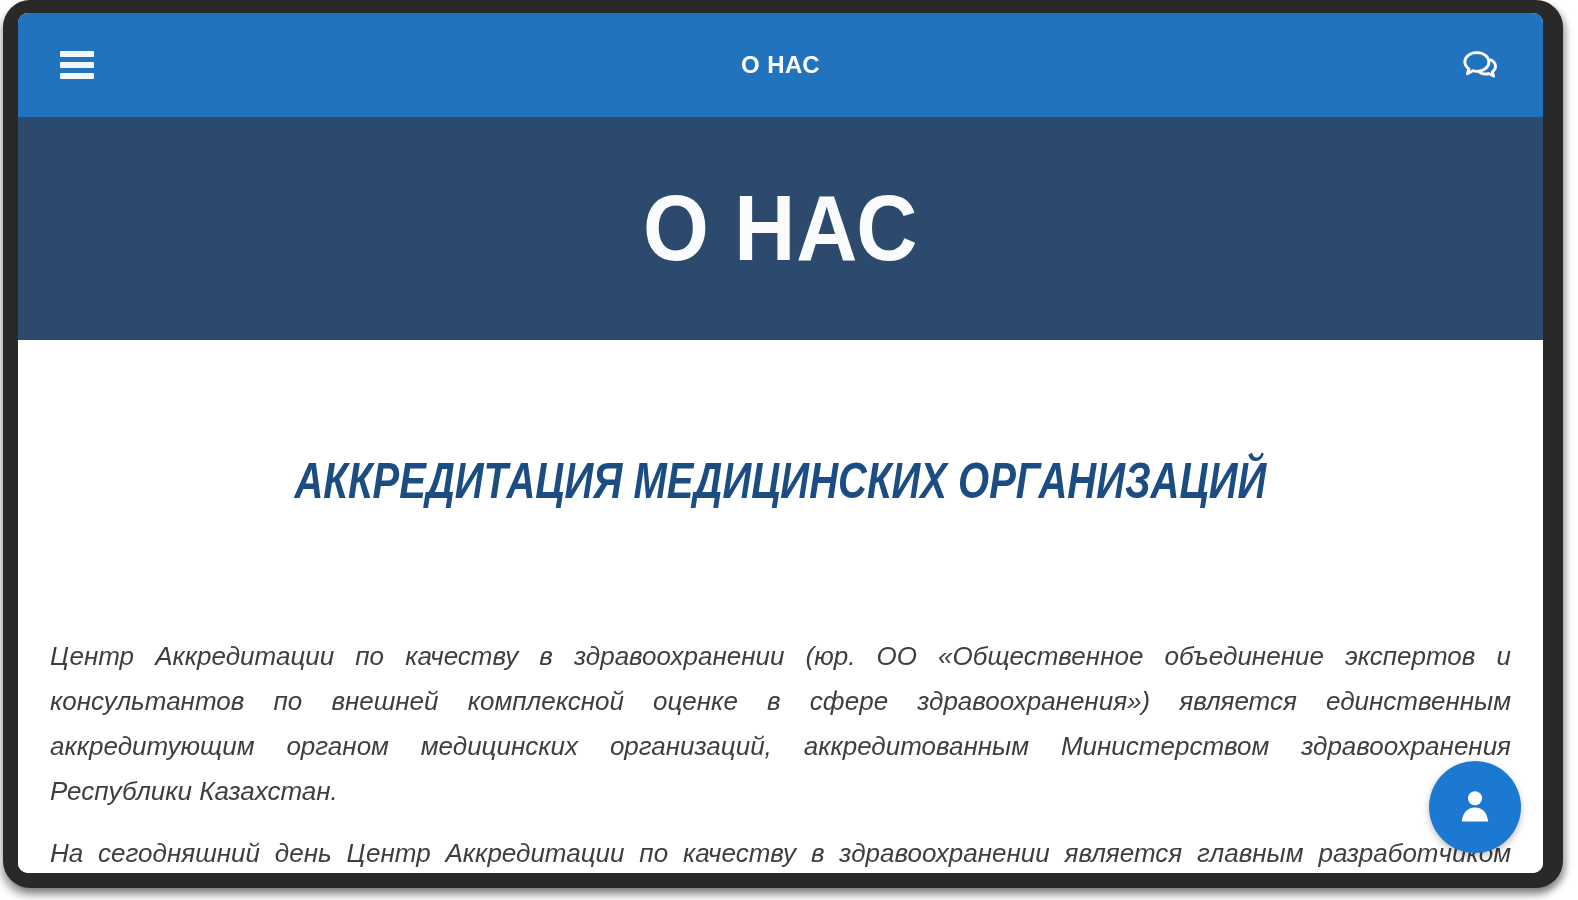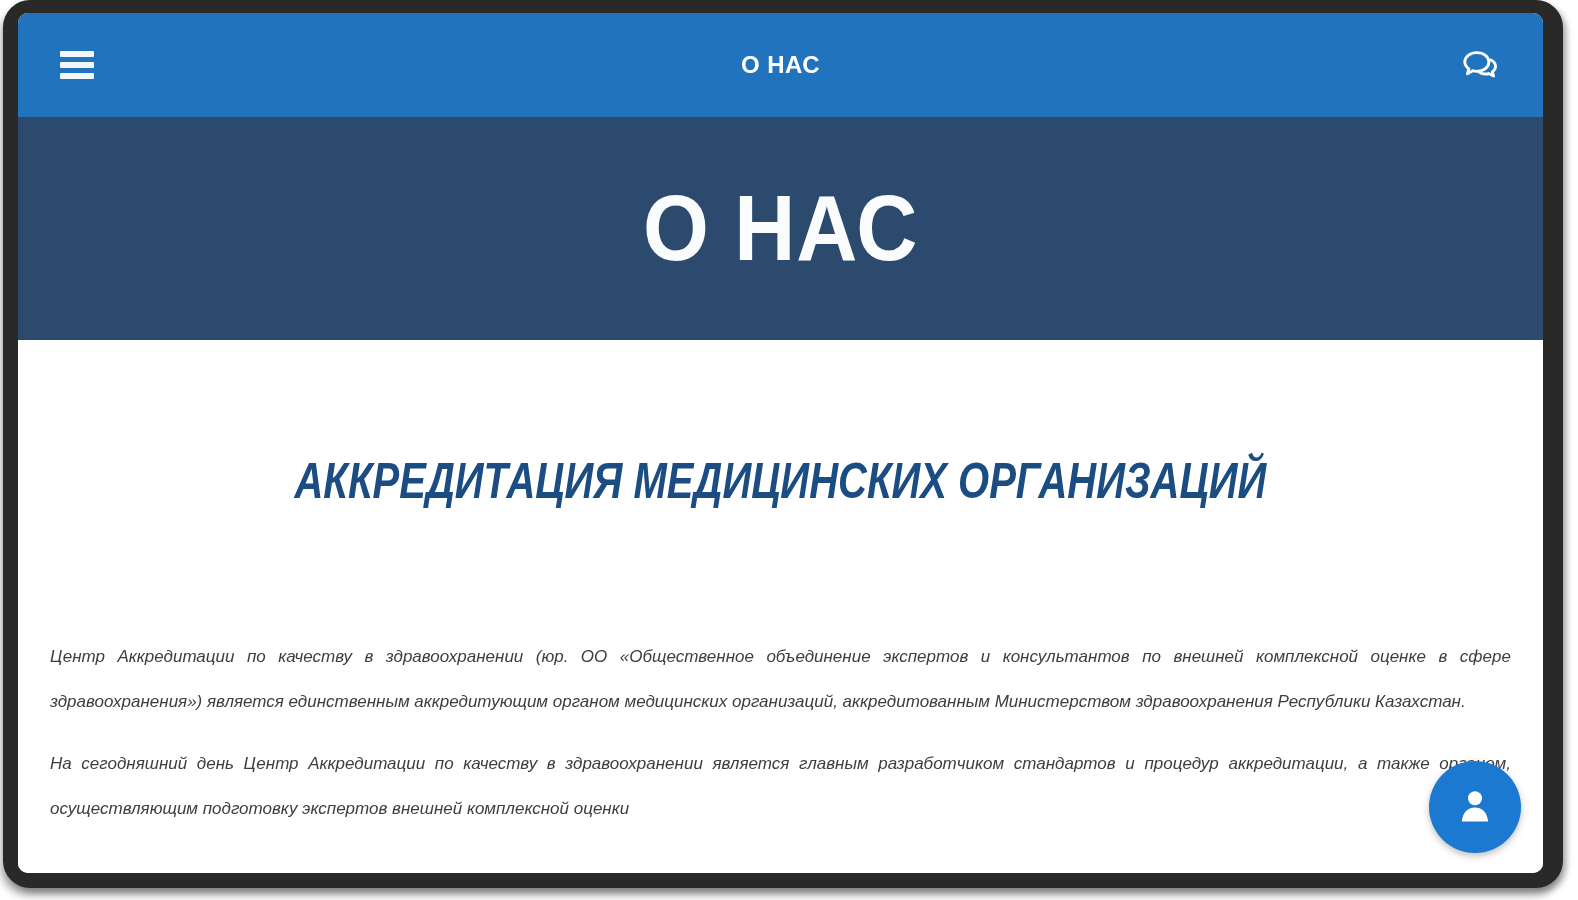--- a/index.html
+++ b/index.html
@@ -101,21 +101,21 @@
     color: #1b4c82;
     font-size: 50px;
     font-weight: bold;
     white-space: nowrap;
     transform: scaleX(0.80);
     transform-origin: center;
   }
   .paragraphs { margin-top: 124px; text-align: left; }
   .paragraphs p {
     color: #3e3e3e;
-    font-size: 17px;
+    font-size: 26px;
     line-height: 45px;
     text-align: justify;
     margin-bottom: 17px;
   }
 
   
   .fab {
     position: absolute;
     right: 22px; bottom: 20px;
     width: 92px; height: 92px;

